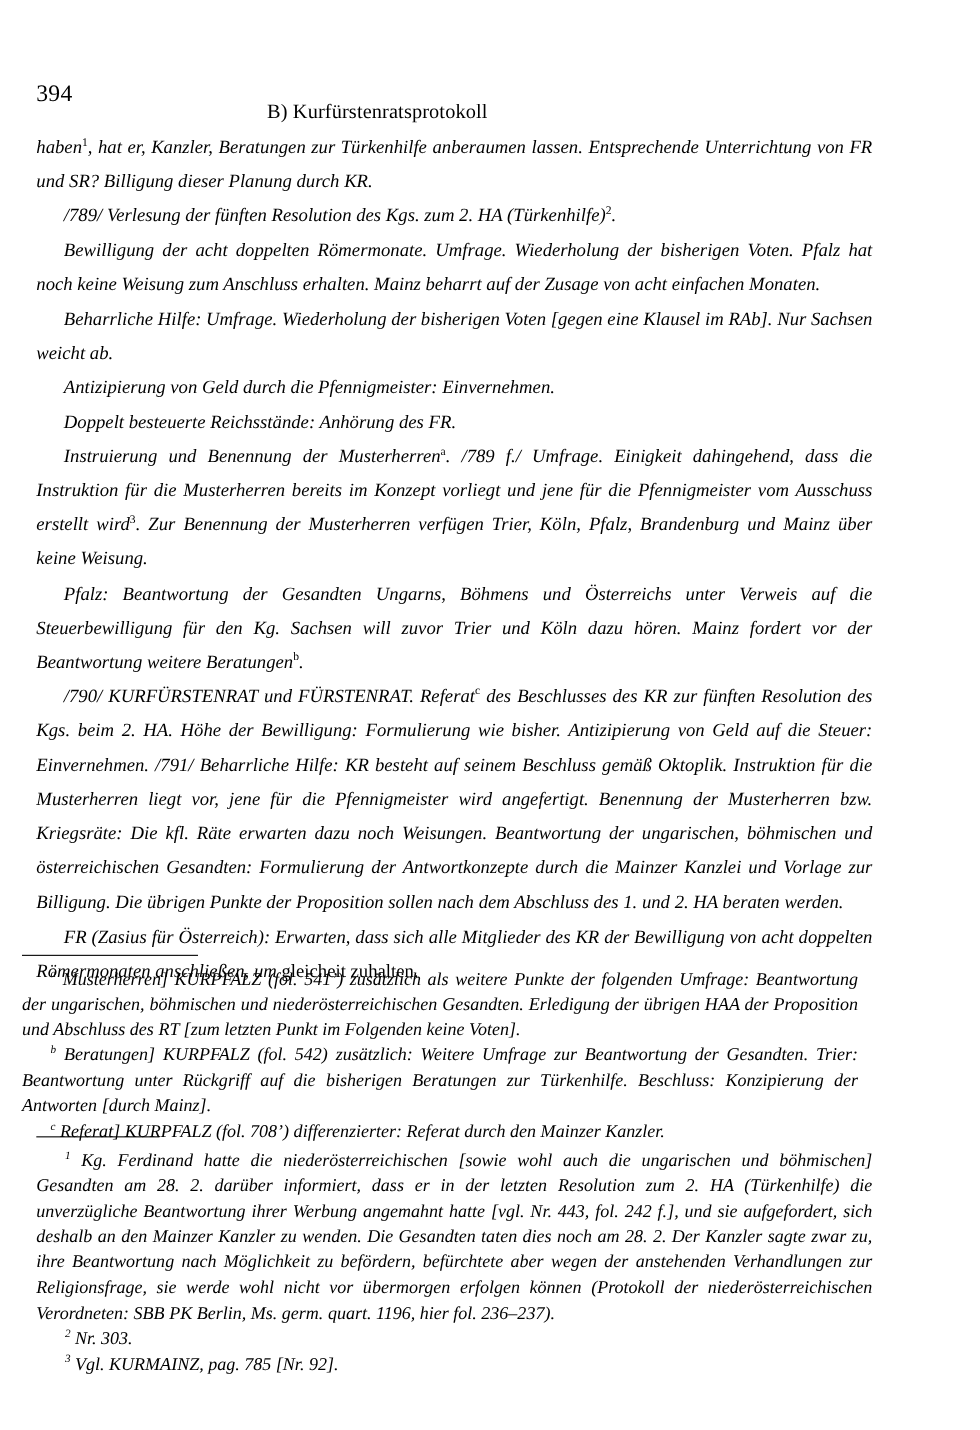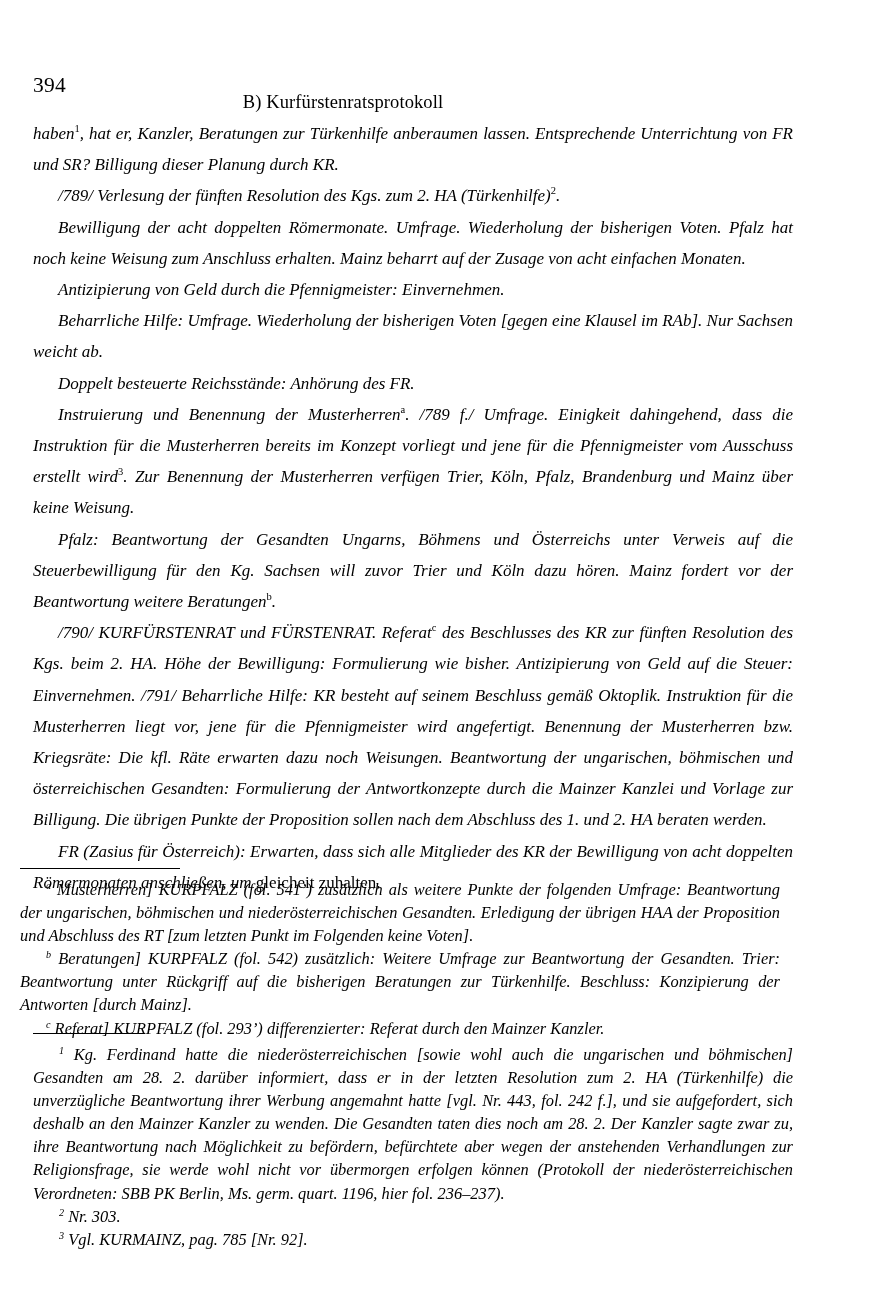--- a/index.html
+++ b/index.html
@@ -148,35 +148,35 @@
 
   <div class="running-head">
     <span class="folio">394</span>
     <span class="running-title">B) Kurfürstenratsprotokoll</span>
   </div>
 
   <div class="body-block">
       <p><span>haben</span><sup class="mark">1</sup><span>, hat er, Kanzler, Beratungen zur Türkenhilfe anberaumen lassen. Entsprechende Unterrichtung von FR und SR? Billigung dieser Planung durch KR.</span></p>
       <p class="indent"><span>/789/ Verlesung der fünften Resolution des Kgs. zum 2. HA (Türkenhilfe)</span><sup class="mark">2</sup><span>.</span></p>
       <p class="indent"><span>Bewilligung der acht doppelten Römermonate. Umfrage. Wiederholung der bisherigen Voten. Pfalz hat noch keine Weisung zum Anschluss erhalten. Mainz beharrt auf der Zusage von acht einfachen Monaten.</span></p>
+      <p class="indent"><span>Beharrliche Hilfe: Umfrage. Wiederholung der bisherigen Voten [gegen eine Klausel im RAb]. Nur Sachsen weicht ab.</span></p>
       <p class="indent"><span>Antizipierung von Geld durch die Pfennigmeister: Einvernehmen.</span></p>
-      <p class="indent"><span>Beharrliche Hilfe: Umfrage. Wiederholung der bisherigen Voten [gegen eine Klausel im RAb]. Nur Sachsen weicht ab.</span></p>
       <p class="indent"><span>Doppelt besteuerte Reichsstände: Anhörung des FR.</span></p>
       <p class="indent"><span>Instruierung und Benennung der Musterherren</span><sup class="mark">a</sup><span>. /789 f./ Umfrage. Einigkeit dahingehend, dass die Instruktion für die Musterherren bereits im Konzept vorliegt und jene für die Pfennigmeister vom Ausschuss erstellt wird</span><sup class="mark">3</sup><span>. Zur Benennung der Musterherren verfügen Trier, Köln, Pfalz, Brandenburg und Mainz über keine Weisung.</span></p>
       <p class="indent"><span>Pfalz: Beantwortung der Gesandten Ungarns, Böhmens und Österreichs unter Verweis auf die Steuerbewilligung für den Kg. Sachsen will zuvor Trier und Köln dazu hören. Mainz fordert vor der Beantwortung weitere Beratungen</span><sup class="mark">b</sup><span>.</span></p>
       <p class="indent"><span>/790/ KURFÜRSTENRAT und FÜRSTENRAT. Referat</span><sup class="mark">c</sup><span> des Beschlusses des KR zur fünften Resolution des Kgs. beim 2. HA. Höhe der Bewilligung: Formulierung wie bisher. Antizipierung von Geld auf die Steuer: Einvernehmen. /791/ Beharrliche Hilfe: KR besteht auf seinem Beschluss gemäß Oktoplik. Instruktion für die Musterherren liegt vor, jene für die Pfennigmeister wird angefertigt. Benennung der Musterherren bzw. Kriegsräte: Die kfl. Räte erwarten dazu noch Weisungen. Beantwortung der ungarischen, böhmischen und österreichischen Gesandten: Formulierung der Antwortkonzepte durch die Mainzer Kanzlei und Vorlage zur Billigung. Die übrigen Punkte der Proposition sollen nach dem Abschluss des 1. und 2. HA beraten werden.</span></p>
       <p class="indent"><span>FR (Zasius für Österreich): Erwarten, dass sich alle Mitglieder des KR der Bewilligung von acht doppelten Römermonaten anschließen, </span><span>um</span><span class="roman"> gleicheit zuhalten.</span></p>
     </div>
 
   <div class="apparatus-letters">
     <hr class="rule">
     <div>
         <p><sup class="mark-i">a</sup><span> Musterherren] KURPFALZ (fol. 541’) zusätzlich als weitere Punkte der folgenden Umfrage: Beantwortung der ungarischen, böhmischen und niederösterreichischen Gesandten. Erledigung der übrigen HAA der Proposition und Abschluss des RT [zum letzten Punkt im Folgenden keine Voten].</span></p>
         <p><sup class="mark-i">b</sup><span> Beratungen] KURPFALZ (fol. 542) zusätzlich: Weitere Umfrage zur Beantwortung der Gesandten. Trier: Beantwortung unter Rückgriff auf die bisherigen Beratungen zur Türkenhilfe. Beschluss: Konzipierung der Antworten [durch Mainz].</span></p>
-        <p><sup class="mark-i">c</sup><span> Referat] KURPFALZ (fol. 293’) differenzierter: Referat durch den Mainzer Kanzler.</span></p>
+        <p><sup class="mark-i">c</sup><span> Referat] KURPFALZ (fol. 708’) differenzierter: Referat durch den Mainzer Kanzler.</span></p>
       </div>
   </div>
 
   <div class="apparatus-numbers">
     <hr class="rule">
     <div>
         <p><sup class="mark-i">1</sup><span> Kg. Ferdinand hatte die niederösterreichischen [sowie wohl auch die ungarischen und böhmischen] Gesandten am 28. 2. darüber informiert, dass er in der letzten Resolution zum 2. HA (Türkenhilfe) die unverzügliche Beantwortung ihrer Werbung angemahnt hatte [vgl. Nr. 443, fol. 242 f.], und sie aufgefordert, sich deshalb an den Mainzer Kanzler zu wenden. Die Gesandten taten dies noch am 28. 2. Der Kanzler sagte zwar zu, ihre Beantwortung nach Möglichkeit zu befördern, befürchtete aber wegen der anstehenden Verhandlungen zur Religionsfrage, sie werde wohl nicht vor übermorgen erfolgen können (Protokoll der niederösterreichischen Verordneten: SBB PK Berlin, Ms. germ. quart. 1196, hier fol. 236–237).</span></p>
         <p class="short"><sup class="mark-i">2</sup><span> Nr. 303.</span></p>
         <p class="short"><sup class="mark-i">3</sup><span> Vgl. KURMAINZ, pag. 785 [Nr. 92].</span></p>
       </div>

